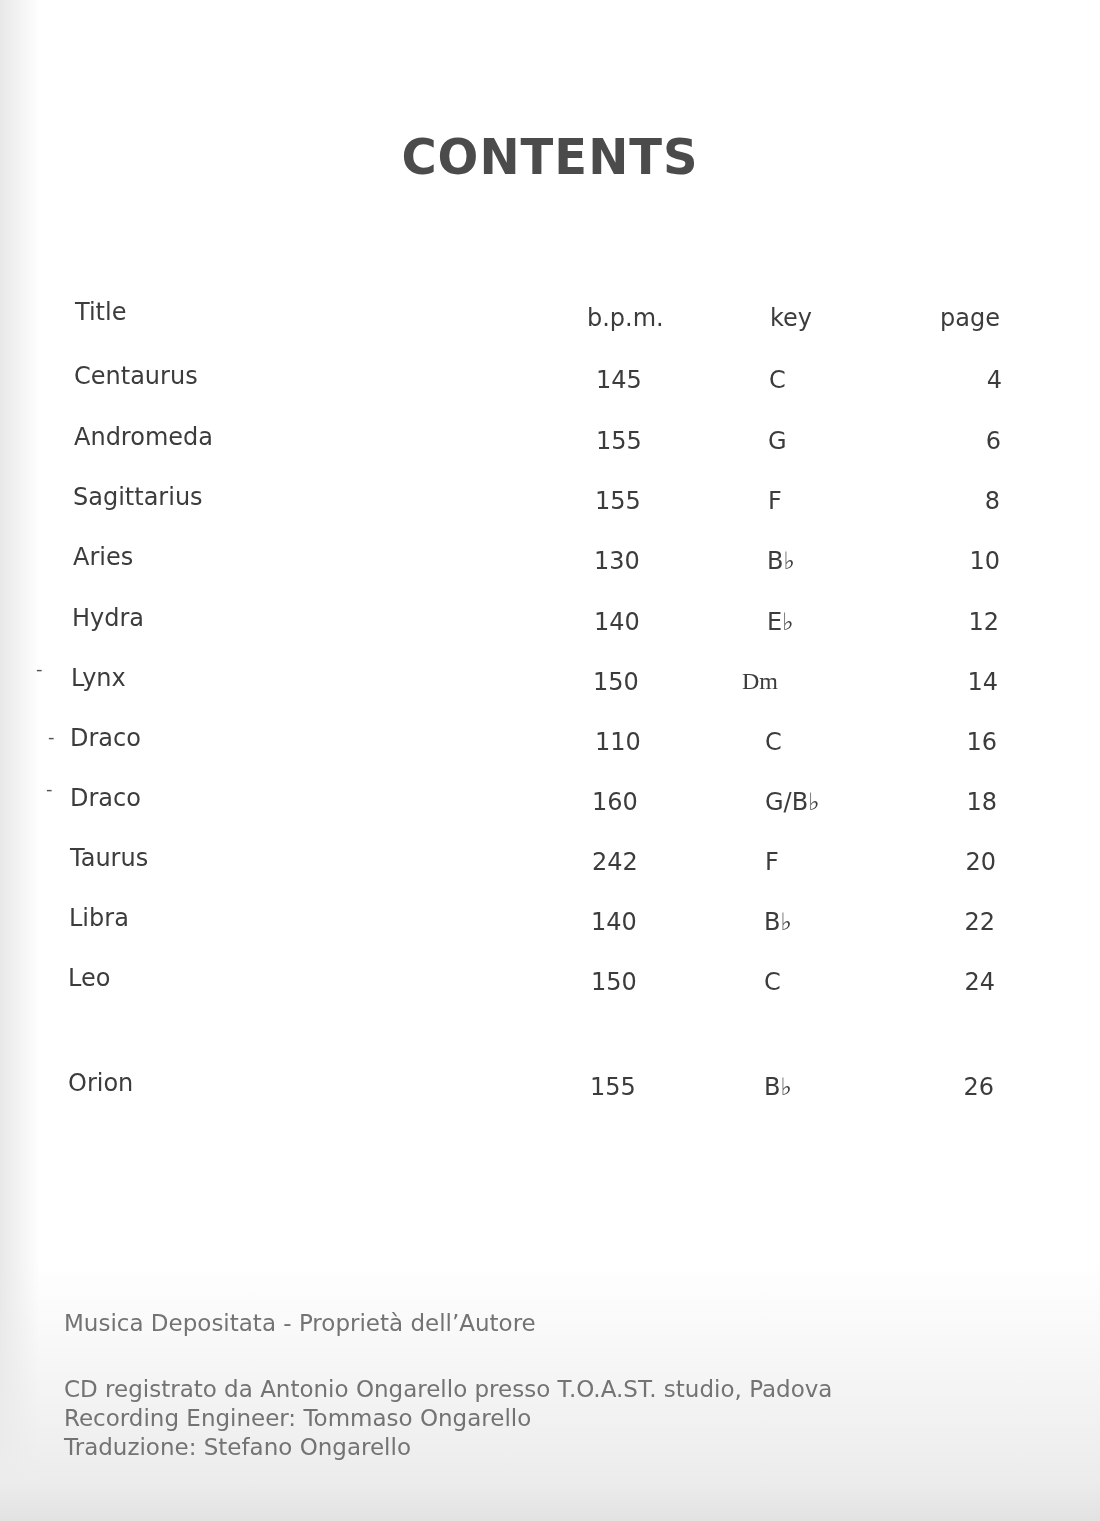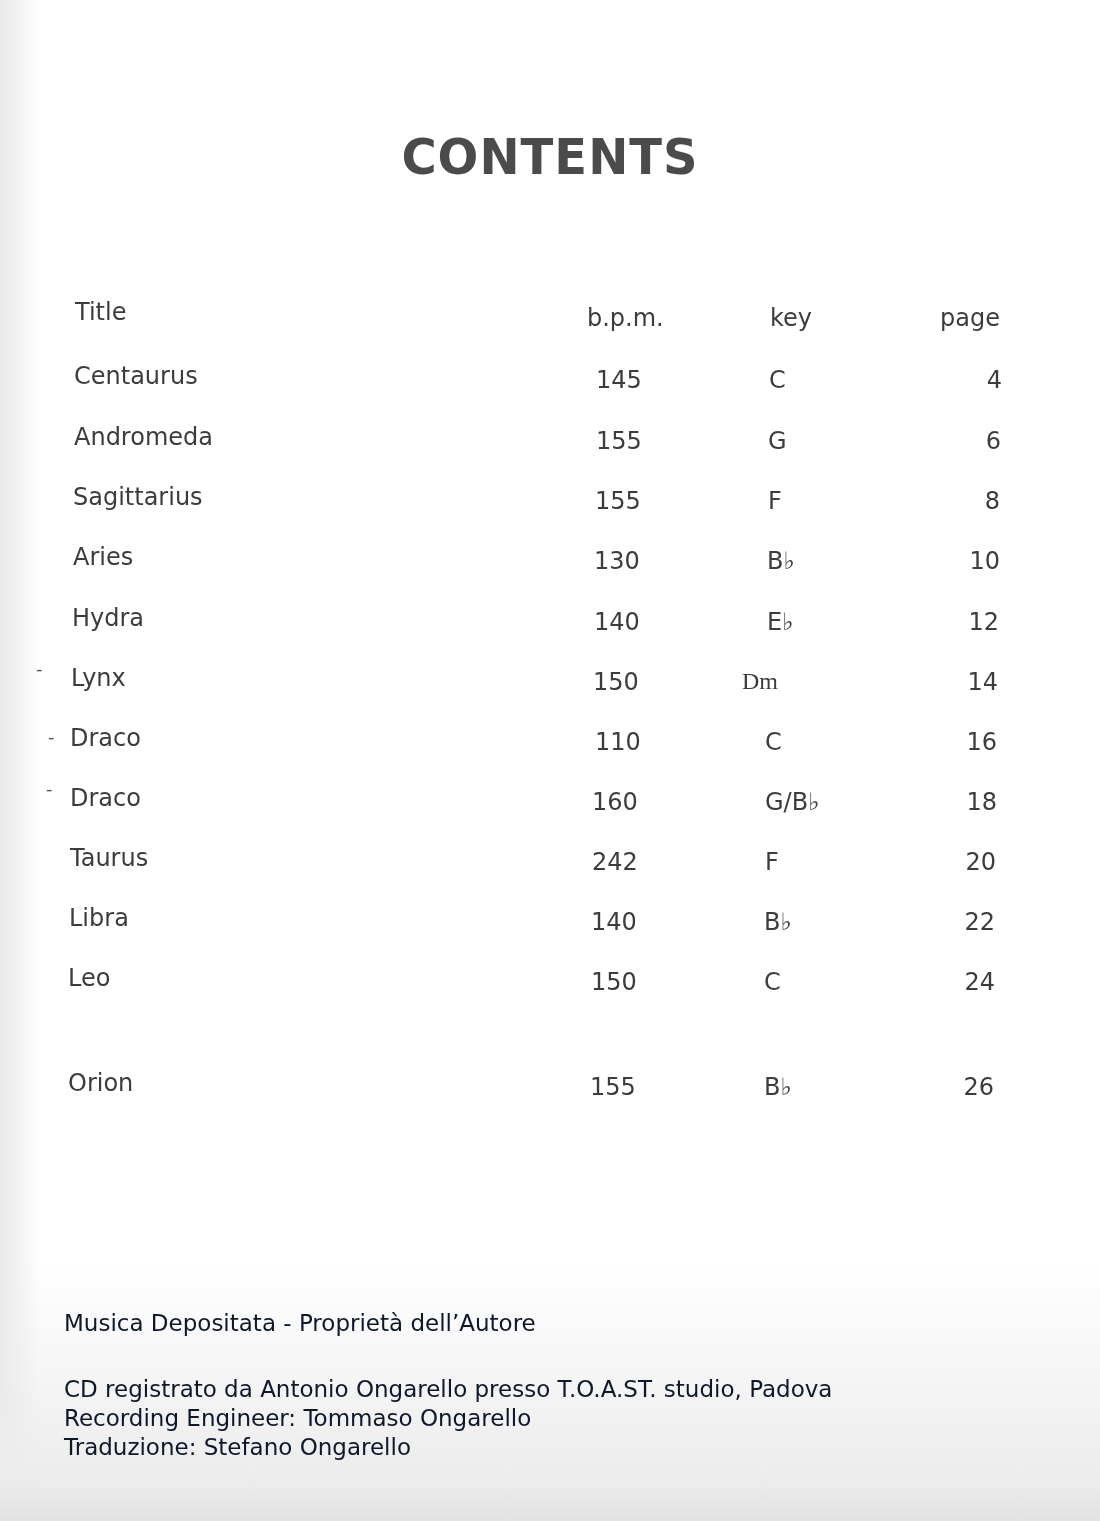--- a/index.html
+++ b/index.html
@@ -30,21 +30,21 @@
     .row { position: absolute; height: 40px; font-size: 24px; color: #3c3c3c; }
     .cell { position: absolute; white-space: nowrap; }
     .col-title { }
     .col-bpm { }
     .col-key { }
     .col-page { text-align: right; width: 60px; }
     .margin-mark {
       position: absolute; font-size: 18px; color: #555;
     }
     .footer {
-      position: absolute; left: 64px; font-size: 23px; color: #0f172a; white-space: nowrap;
+      position: absolute; left: 64px; font-size: 23px; color: #737373; white-space: nowrap;
     }
   </style>
 </head>
 <body>
 
 <div class="scan-shade-left"></div>
 <div class="scan-shade-bottom"></div>
 
 <h1 class="title" style="margin:0;">CONTENTS</h1>
 

